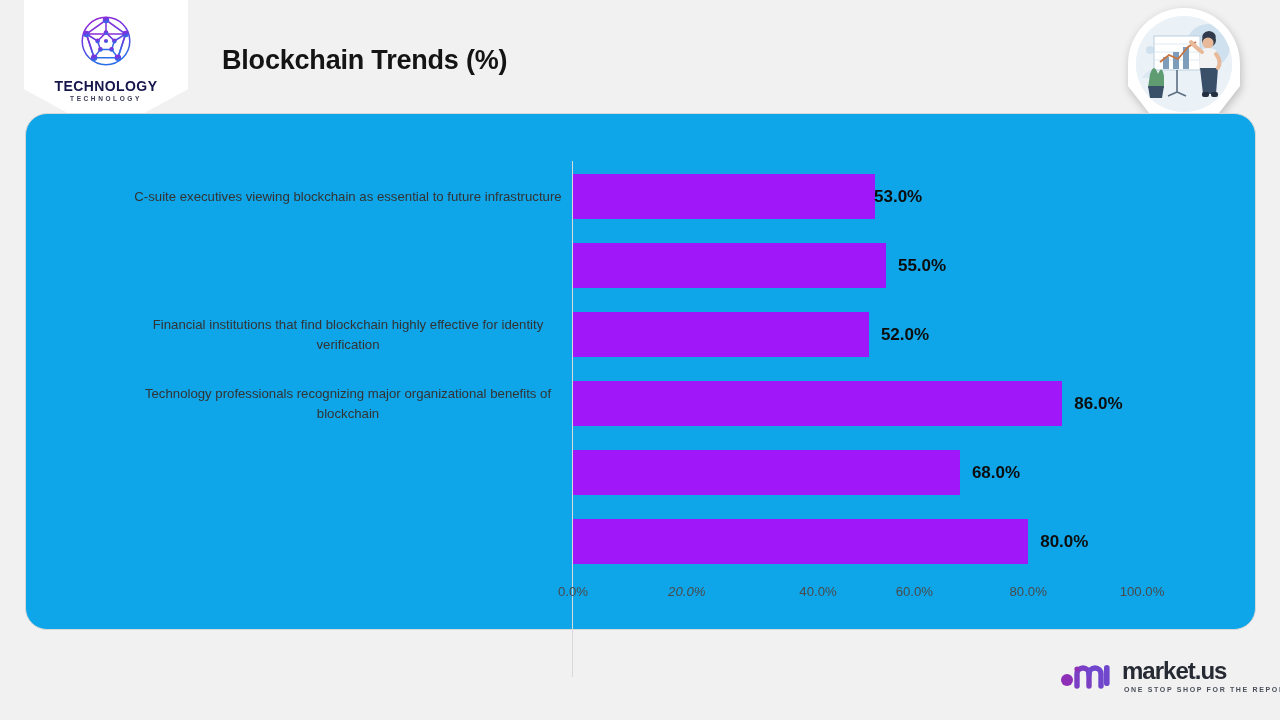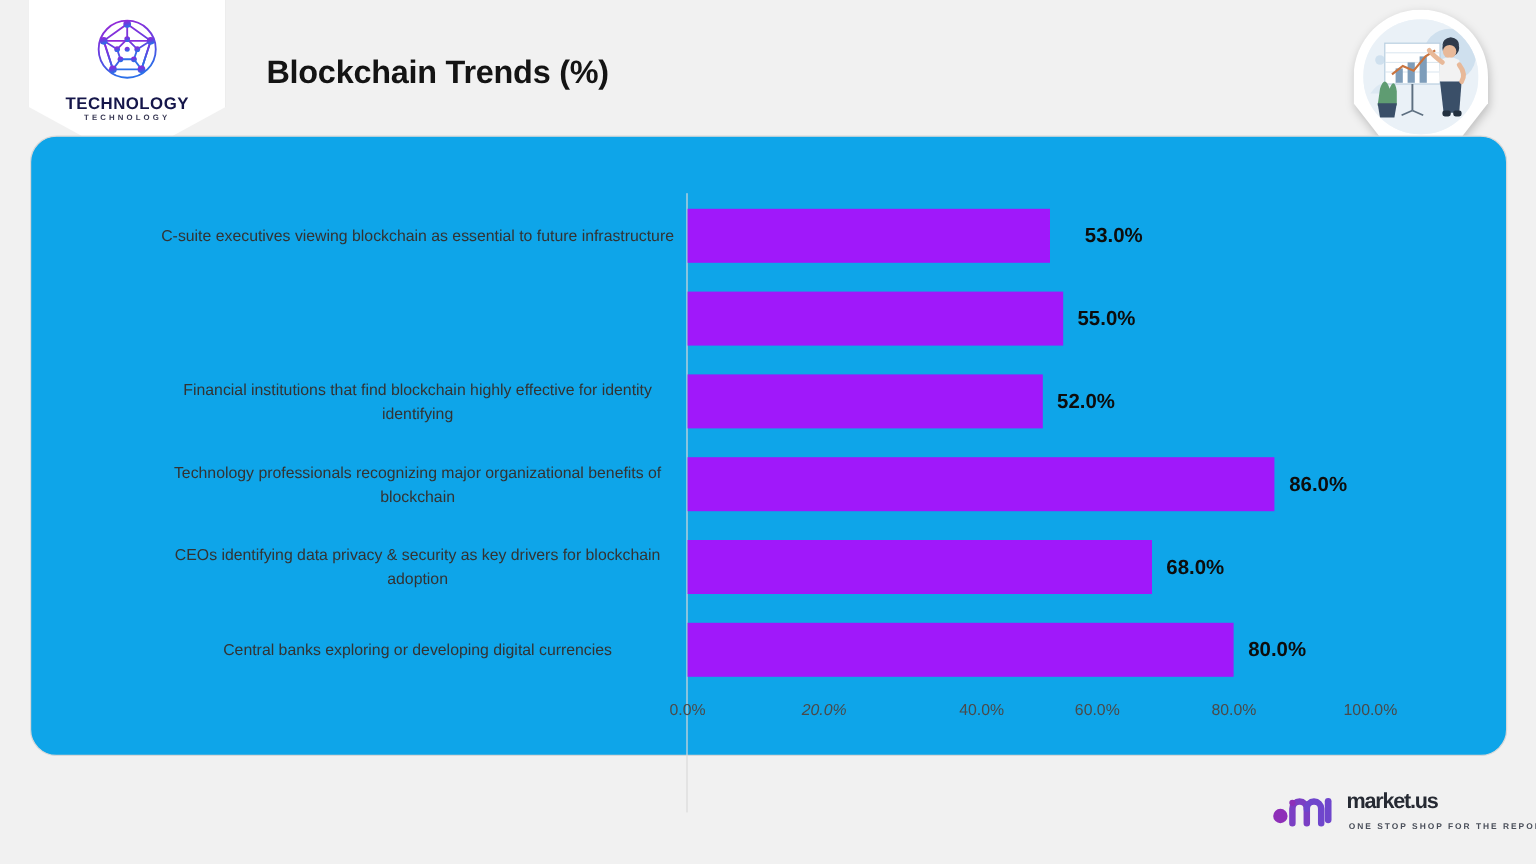--- a/index.html
+++ b/index.html
@@ -172,21 +172,21 @@
     width: 200px; height: 46px;
   }
   #footer-mark {
     position: absolute;
     left: 0; top: 4px;
     width: 56px; height: 36px;
   }
   #footer-wordmark {
     position: absolute;
     left: 62px; top: 2px;
-    font-size: 18px;
+    font-size: 24px;
     font-weight: bold;
     color: #262a33;
     letter-spacing: -1px;
     white-space: nowrap;
   }
   #footer-tagline {
     position: absolute;
     left: 64px; top: 31px;
     font-size: 7px;
     font-weight: bold;
@@ -276,43 +276,41 @@
   </div>
 </div>
 
 <div id="chart-card">
   <div id="plot-area">
     <div id="axis-line"></div>
     <div id="bar-rows">
         <div class="bar-row" style="top: 60px;">
           <div class="bar-label">C-suite executives viewing blockchain as essential to future infrastructure</div>
           <div class="bar-rect" style="width: 301.57px; background: rgb(160, 24, 250);"></div>
-          <div class="bar-value" style="left: 878px;">53.0%</div>
+          <div class="bar-value" style="left: 848px;">53.0%</div>
         </div>
         <div class="bar-row" style="top: 129px;">
           <div class="bar-rect" style="width: 312.95px; background: rgb(160, 24, 250);"></div>
           <div class="bar-value" style="left: 871.95px;">55.0%</div>
         </div>
         <div class="bar-row" style="top: 198px;">
-          <div class="bar-label">Financial institutions that find blockchain highly effective for identity identifying</div>
+          <div class="bar-label">Financial institutions that find blockchain highly effective for identity verification</div>
           <div class="bar-rect" style="width: 295.88px; background: rgb(160, 24, 250);"></div>
           <div class="bar-value" style="left: 854.88px;">52.0%</div>
         </div>
         <div class="bar-row" style="top: 267px;">
           <div class="bar-label">Technology professionals recognizing major organizational benefits of blockchain</div>
           <div class="bar-rect" style="width: 489.34px; background: rgb(160, 24, 250);"></div>
           <div class="bar-value" style="left: 1048.34px;">86.0%</div>
         </div>
         <div class="bar-row" style="top: 336px;">
-          <div class="bar-label">CEOs identifying data privacy &amp; security as key drivers for blockchain adoption</div>
           <div class="bar-rect" style="width: 386.92px; background: rgb(160, 24, 250);"></div>
           <div class="bar-value" style="left: 945.92px;">68.0%</div>
         </div>
         <div class="bar-row" style="top: 405px;">
-          <div class="bar-label">Central banks exploring or developing digital currencies</div>
           <div class="bar-rect" style="width: 455.2px; background: rgb(160, 24, 250);"></div>
           <div class="bar-value" style="left: 1014.2px;">80.0%</div>
         </div>
       </div>
     <div id="x-axis">
         <div class="x-tick" style="left: 547px;">0.0%</div>
         <div class="x-tick" style="left: 660.8px; font-style: italic;">20.0%</div>
         <div class="x-tick" style="left: 792px; text-align: right;">40.0%</div>
         <div class="x-tick" style="left: 888.4px;">60.0%</div>
         <div class="x-tick" style="left: 1002.2px;">80.0%</div>

